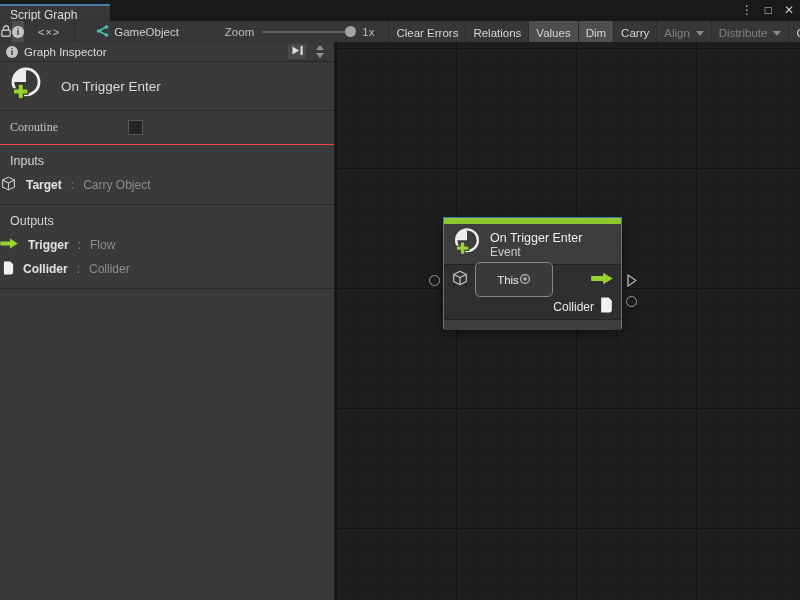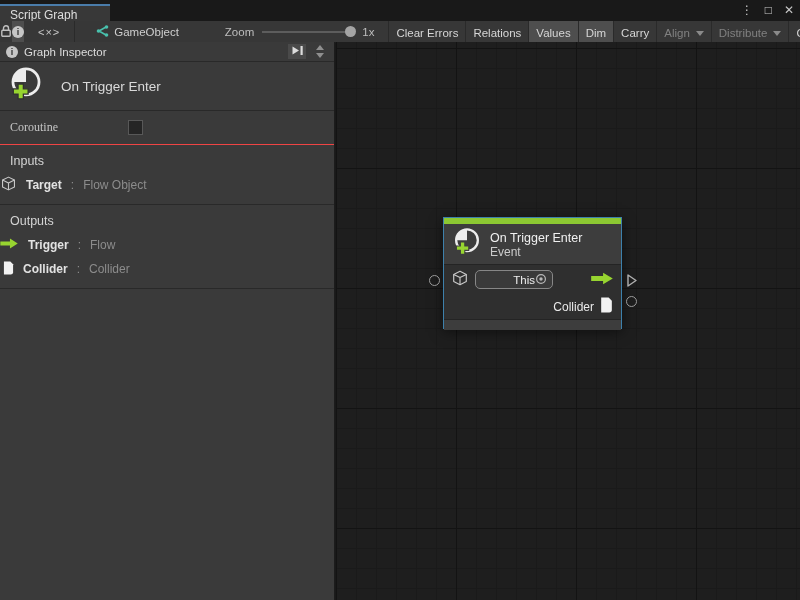--- a/index.html
+++ b/index.html
@@ -80,22 +80,22 @@
     background:#2f2f2f;border:1px solid #3d80ab;display:flex;flex-direction:column;
     box-shadow:0 3px 12px rgba(0,0,0,0.5);
   }
   .node-bar{height:6px;background:#8cc832;flex:none;}
   .node-header{height:40px;flex:none;background:#3d3d3d;display:flex;align-items:center;gap:8px;padding:0 8px;box-sizing:border-box;}
   .node-title{font-size:12.5px;color:#f0f0f0;line-height:15px;}
   .node-subtitle{font-size:12px;color:#cccccc;line-height:12px;}
   .node-body{border-top:1px solid #242424;flex:none;}
   .node-row1{height:29px;display:flex;align-items:center;gap:6px;padding:0 7px;box-sizing:border-box;}
   .this-field{
-    width:78px;height:19px;border:1px solid #878787;border-radius:5px;background:#3a3a3a;
-    display:flex;align-items:center;justify-content:flex-end;padding:0 5px;box-sizing:border-box;
+    width:78px;height:35px;border:1px solid #878787;border-radius:5px;background:#3a3a3a;
+    display:flex;align-items:center;justify-content:center;padding:0 5px;box-sizing:border-box;
     font-size:11.5px;color:#ededed;
   }
   .node-row2{height:25px;display:flex;align-items:center;justify-content:flex-end;gap:6px;padding:0 8px;box-sizing:border-box;font-size:12px;color:#eaeaea;}
   .node-footer{margin-top:auto;height:10px;background:#3d3d3d;border-top:1px solid #242424;flex:none;}
   .port-circle{position:absolute;width:9px;height:9px;border:1.5px solid #9a9a9a;border-radius:50%;background:transparent;}
   .port-in{left:-15px;top:57px;}
   .port-out-collider{right:-16px;top:78px;}
   .port-out-tri{position:absolute;right:-17px;top:55px;}
 </style>
 </head>
@@ -204,21 +204,21 @@
     <div class="sec-heading">Inputs</div>
     <div class="io-row">
       <span>
         <svg width="17" height="17" viewBox="0 0 20 20">
           <path d="M10 2.5 L17 6 V14 L10 17.5 L3 14 V6 Z" fill="none" stroke="#c8c8c8" stroke-width="1.3" stroke-linejoin="round"></path>
           <path d="M3 6 L10 9.5 L17 6 M10 9.5 V17.5" fill="none" stroke="#c8c8c8" stroke-width="1.3" stroke-linejoin="round"></path>
         </svg>
       </span>
       <span class="io-name">Target</span>
       <span class="io-sep">:</span>
-      <span class="io-type">Flow Object</span>
+      <span class="io-type">Carry Object</span>
     </div>
   </div>
 
   <div class="insp-section">
     <div class="sec-heading">Outputs</div>
     <div class="io-row">
       <span>
         <svg width="19" height="11" viewBox="0 0 20 12">
           <path d="M0 3.8 h10.5 V0.5 L19 6 L10.5 11.5 V8.2 H0 Z" fill="#97d430"></path>
         </svg>

